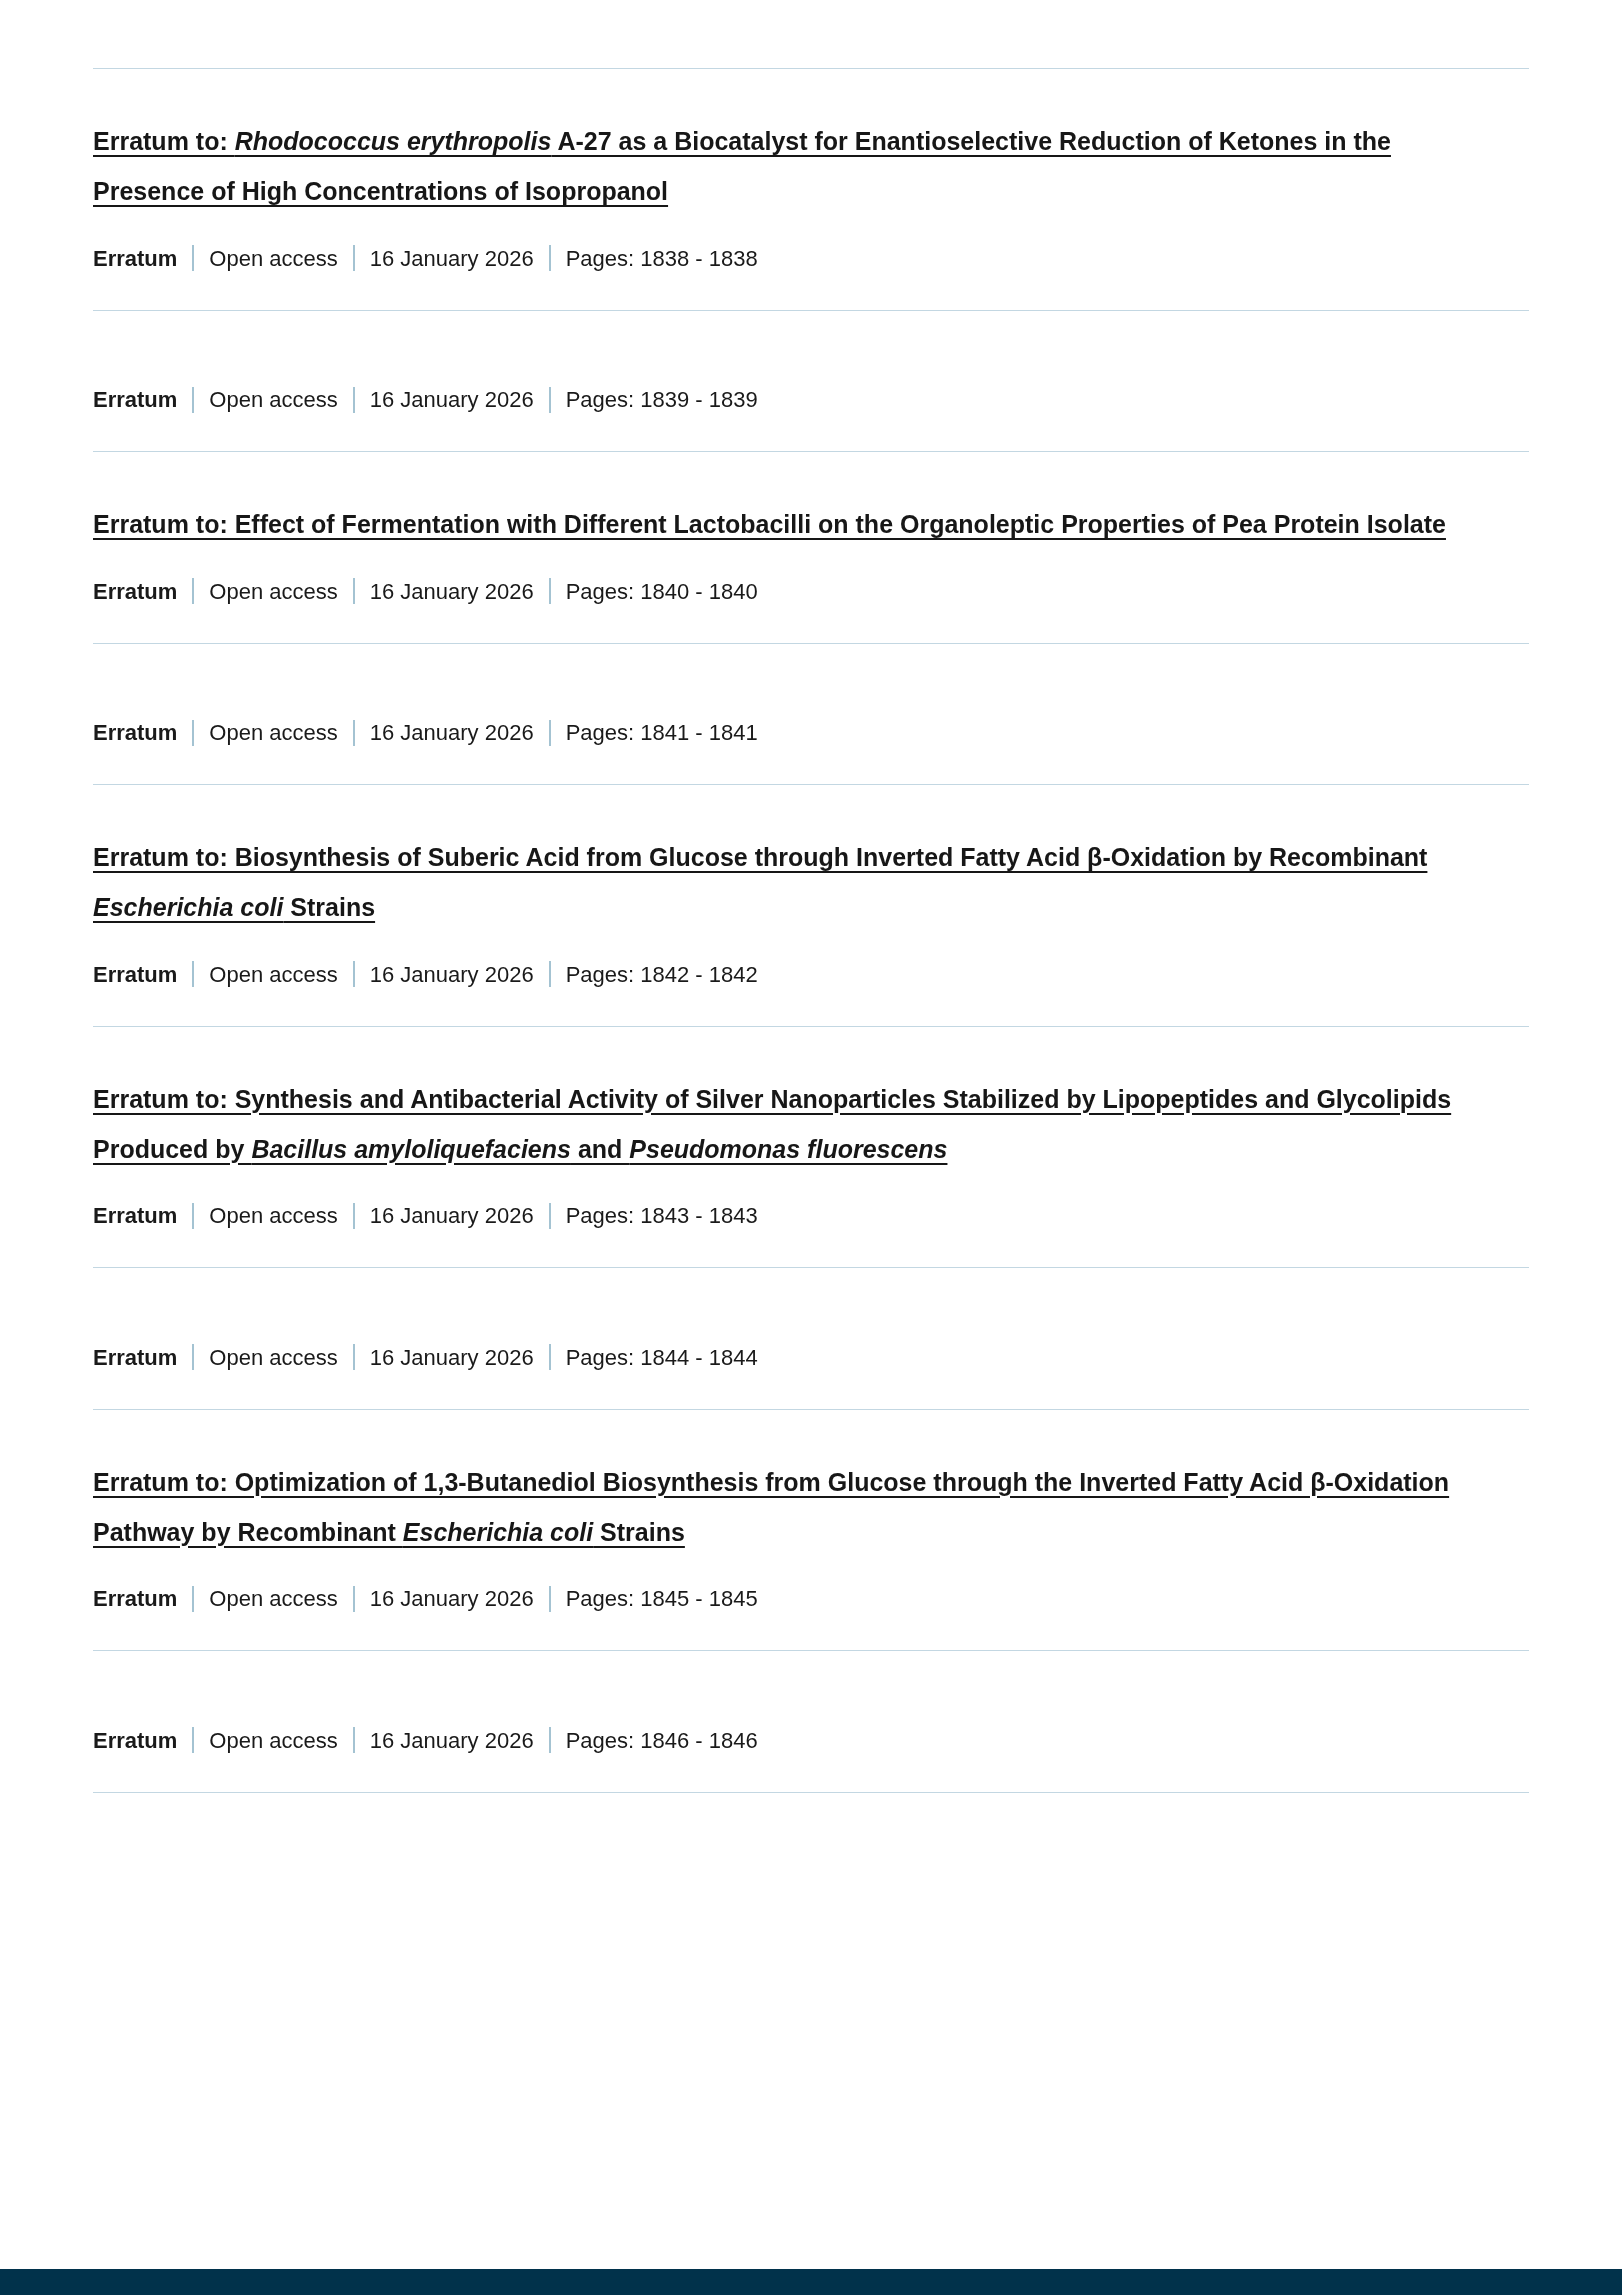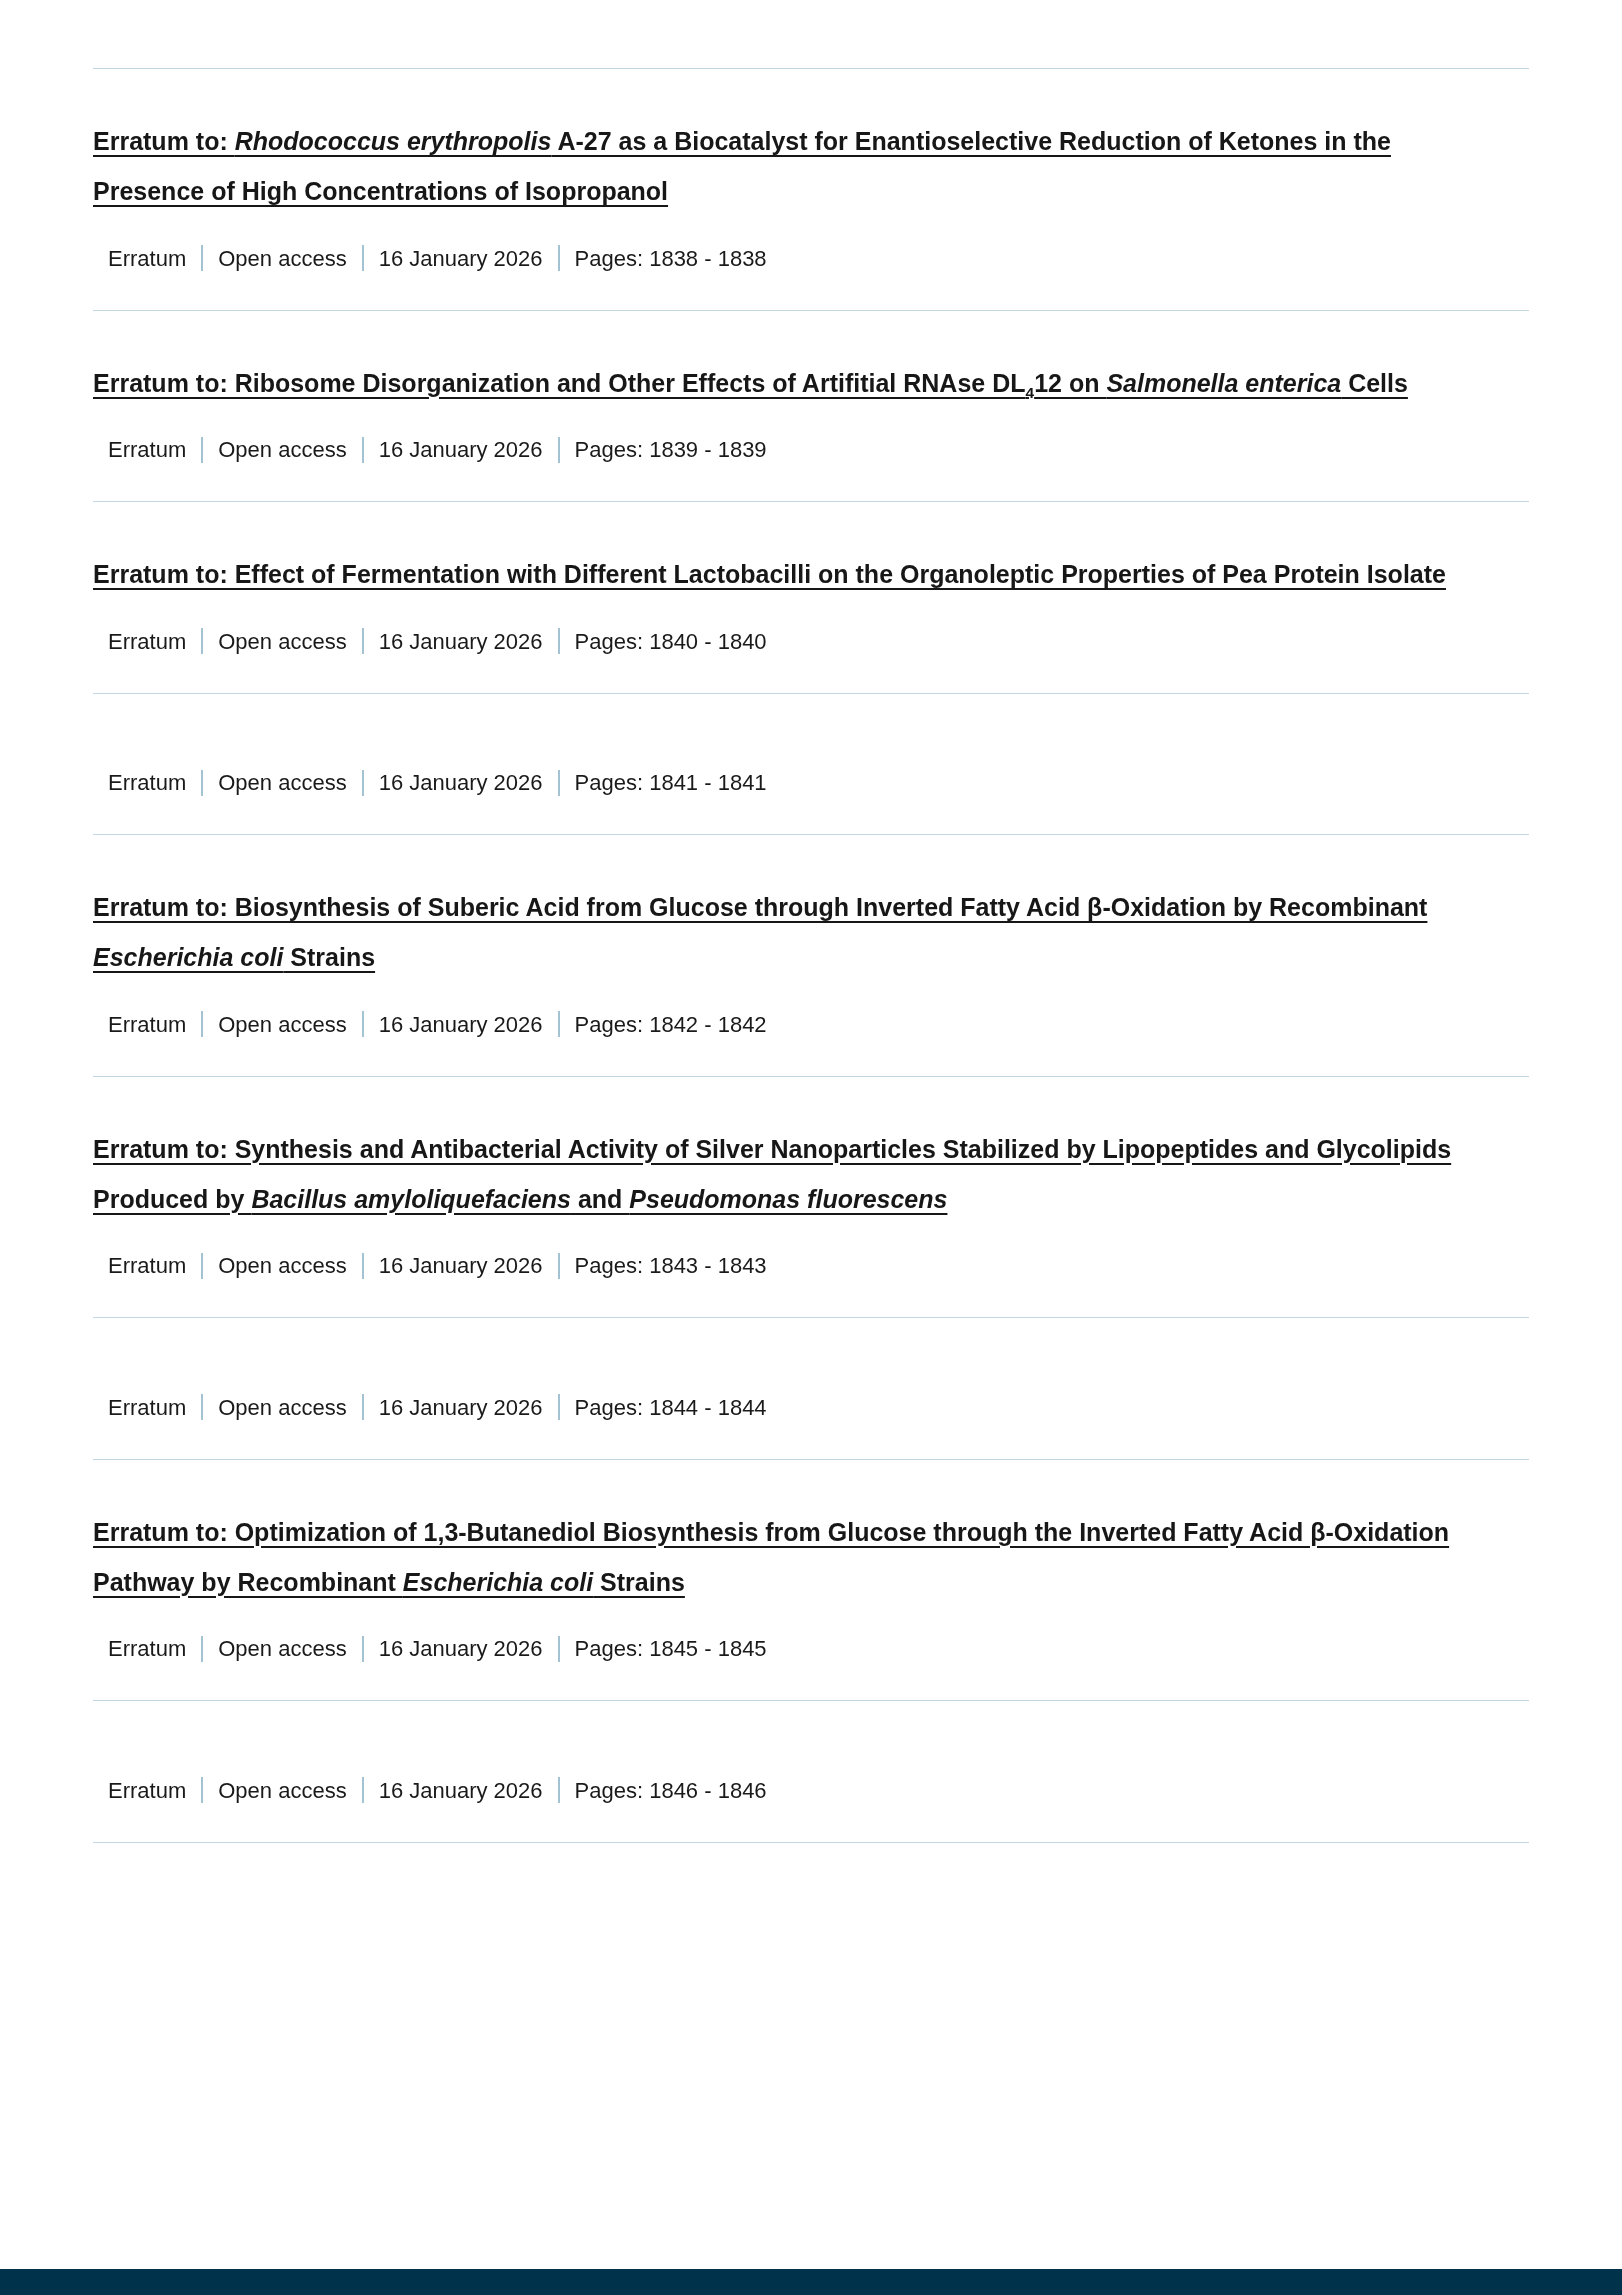--- a/index.html
+++ b/index.html
@@ -53,21 +53,21 @@
 
   .meta {
     margin-top: 27.5px;
     display: flex;
     align-items: center;
     font-size: 22px;
     line-height: 29px;
     color: #1a1a1a;
   }
 
-  .meta .bold { font-weight: normal; margin-left: 15px; }
+  .meta .bold { font-weight: bold; }
 
   .sep {
     display: inline-block;
     width: 2px;
     height: 26px;
     background: var(--sep-color, #a4c3d2);
     margin: 0 15px;
     flex: 0 0 auto;
   }
 
@@ -97,21 +97,20 @@
         <span>16 January 2026</span>
         <span class="sep"></span>
         <span>Pages: 1838 - 1838</span>
       </div>
     </div>
     <hr class="divider">
   </article>
 
   <article>
     <div class="entry-body">
-      <h3 class="title"><a><span>Erratum to: Ribosome Disorganization and Other Effects of Artifitial RNAse DL</span><sub>4</sub><span>12 on </span><span class="it">Salmonella enterica</span><span> Cells</span></a></h3>
       <div class="meta">
         <span class="bold">Erratum</span>
         <span class="sep"></span>
         <span>Open access</span>
         <span class="sep"></span>
         <span>16 January 2026</span>
         <span class="sep"></span>
         <span>Pages: 1839 - 1839</span>
       </div>
     </div>

